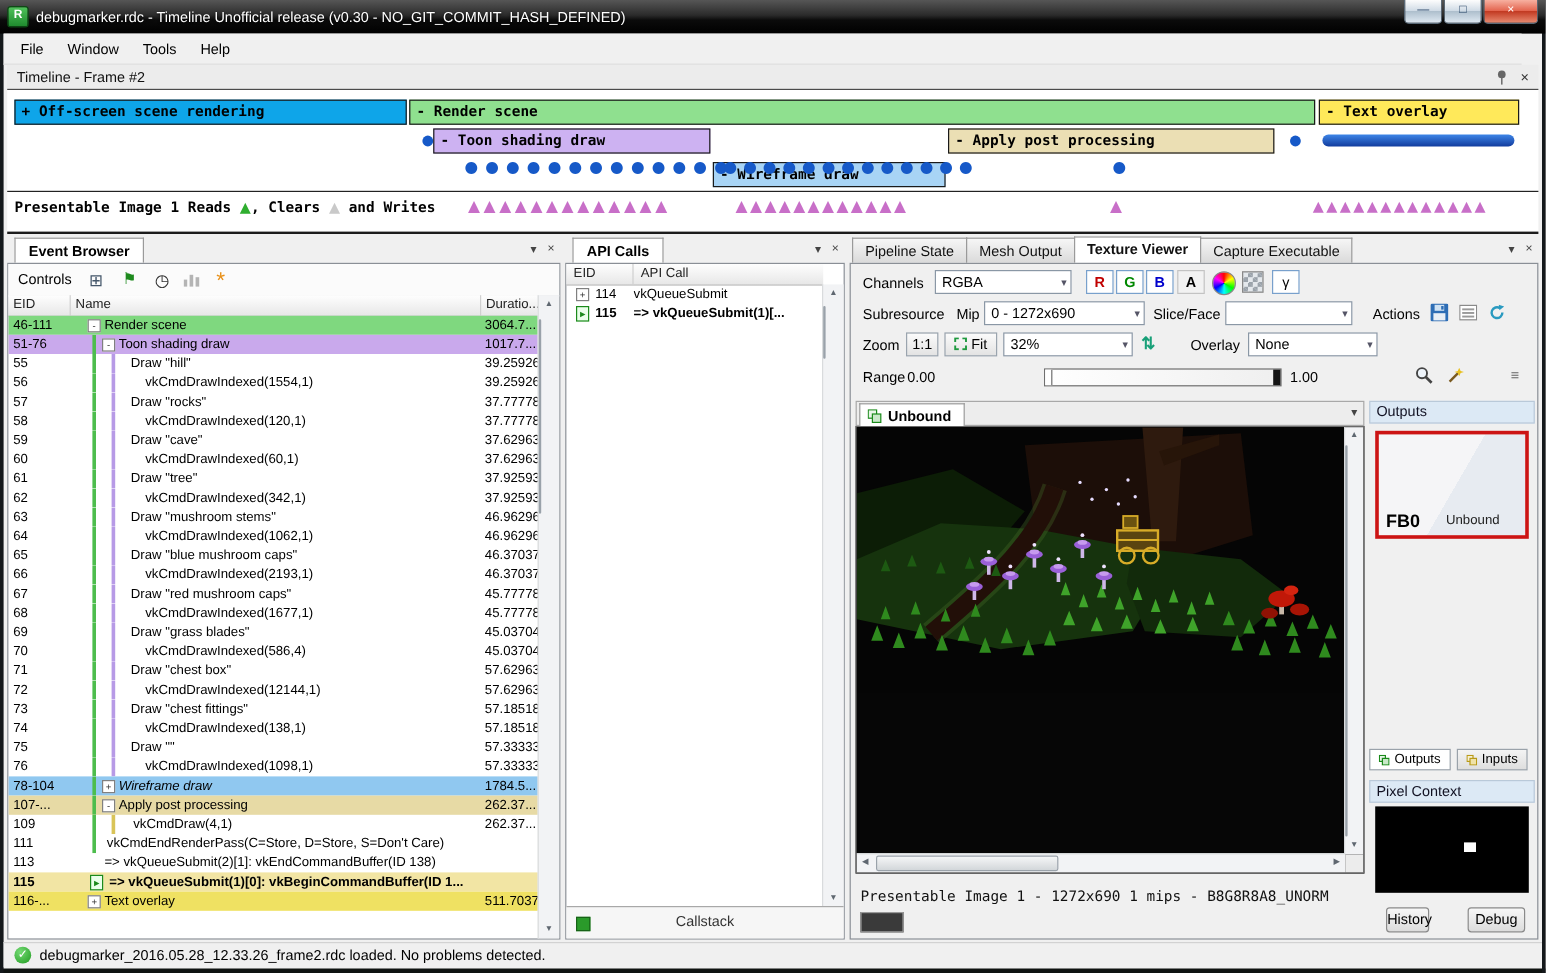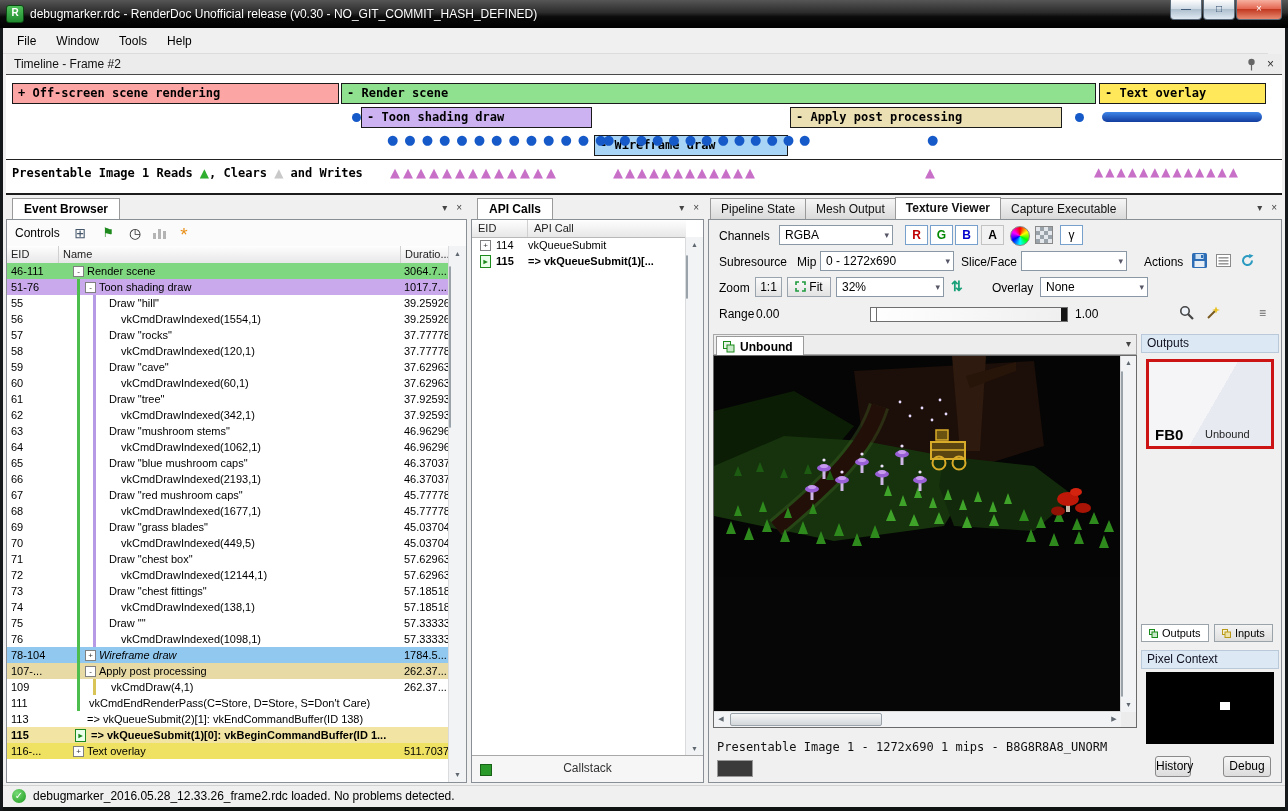--- a/index.html
+++ b/index.html
@@ -114,21 +114,21 @@
   .sbtext{position:absolute;left:30px;top:3px;color:#000;}
   .icosvg{position:absolute;}
 </style>
 </head>
 <body>
 
 <div id="win">
 
   <div class="titlebar">
     <div class="appicon">R</div>
-    <div class="wtitle">debugmarker.rdc - RenderDoc Unofficial release (v0.30 - NO_GIT_COMMIT_HASH_DEFINED)</div>
+    <div class="wtitle">debugmarker.rdc - Timeline Unofficial release (v0.30 - NO_GIT_COMMIT_HASH_DEFINED)</div>
     <div class="wbtns">
       <div class="wbtn"><span>—</span></div>
       <div class="wbtn"><span>□</span></div>
       <div class="wbtn close"><span>×</span></div>
     </div>
   </div>
 
   <div class="menubar">
     <div class="mitem">File</div>
     <div class="mitem">Window</div>
@@ -139,21 +139,21 @@
   <div class="tlpanel">
     <div class="tlhead">
       <span class="t">Timeline - Frame #2</span>
       <svg width="11" height="13" style="margin-right:10px">
           <circle cx="5.5" cy="4" r="3.2" fill="#666"></circle>
           <rect x="4.9" y="7" width="1.2" height="5.5" fill="#666"></rect>
         </svg>
       <span style="color:#333;">×</span>
     </div>
     <div class="tlbody">
-      <div class="tlblock" style="left: 6px; top: 8px; width: 327px; background: #fca5a5;">+ Off-screen scene rendering</div>
+      <div class="tlblock" style="left: 6px; top: 8px; width: 327px; background: #0ea5e9;">+ Off-screen scene rendering</div>
       <div class="tlblock" style="left: 335px; top: 8px; width: 755px; background: rgb(143, 224, 143);">- Render scene</div>
       <div class="tlblock" style="left: 1093px; top: 8px; width: 167px; background: rgb(255, 233, 90);">- Text overlay</div>
 
       <div class="tldot" style="left:346px;top:38px;"></div>
       <div class="tlblock" style="left: 355px; top: 32px; width: 231px; background: rgb(205, 178, 242);">- Toon shading draw</div>
       <div class="tlblock" style="left: 588px; top: 32px; width: 194px; background: rgb(168, 212, 245); margin-top: 28px;">- Wireframe draw</div>
       <div class="tlblock" style="left: 784px; top: 32px; width: 272px; background: rgb(235, 223, 180);">- Apply post processing</div>
       <div class="tldot" style="left:1069px;top:38px;"></div>
       <div class="tlbar" style="left:1096px;top:37px;width:160px;"></div>
 
@@ -347,21 +347,21 @@
               <i class="ebbar" style="left: 34px; background: rgb(183, 154, 230);"></i>
               <span class="ebtext" style="padding-left: 50px;">Draw "grass blades"</span>
             </div>
             <div class="ebdur">45.03704</div>
           </div>
           <div class="ebrow">
             <div class="ebeid">70</div>
             <div class="ebname">
               <i class="ebbar" style="left: 18px; background: rgb(77, 189, 77);"></i>
               <i class="ebbar" style="left: 34px; background: rgb(183, 154, 230);"></i>
-              <span class="ebtext" style="padding-left: 62px;">vkCmdDrawIndexed(449,5)</span>
+              <span class="ebtext" style="padding-left: 62px;">vkCmdDrawIndexed(586,4)</span>
             </div>
             <div class="ebdur">45.03704</div>
           </div>
           <div class="ebrow">
             <div class="ebeid">71</div>
             <div class="ebname">
               <i class="ebbar" style="left: 18px; background: rgb(77, 189, 77);"></i>
               <i class="ebbar" style="left: 34px; background: rgb(183, 154, 230);"></i>
               <span class="ebtext" style="padding-left: 50px;">Draw "chest box"</span>
             </div>

